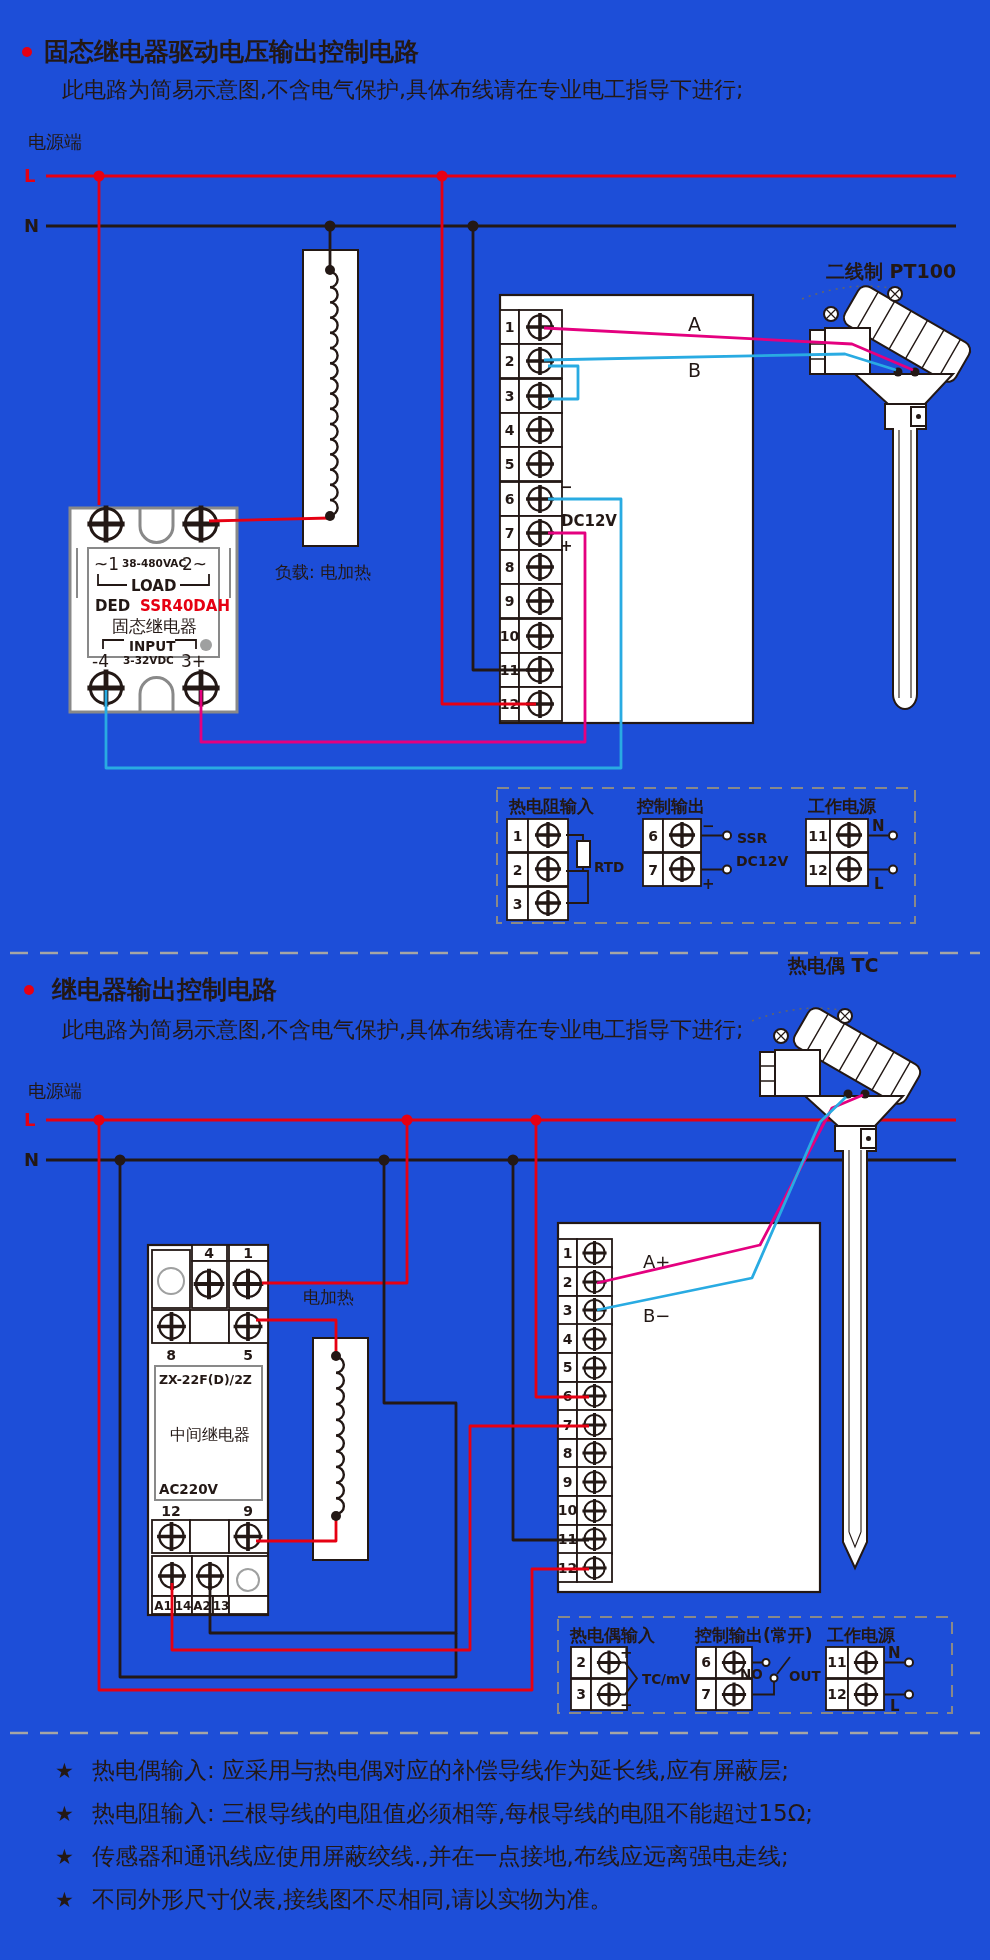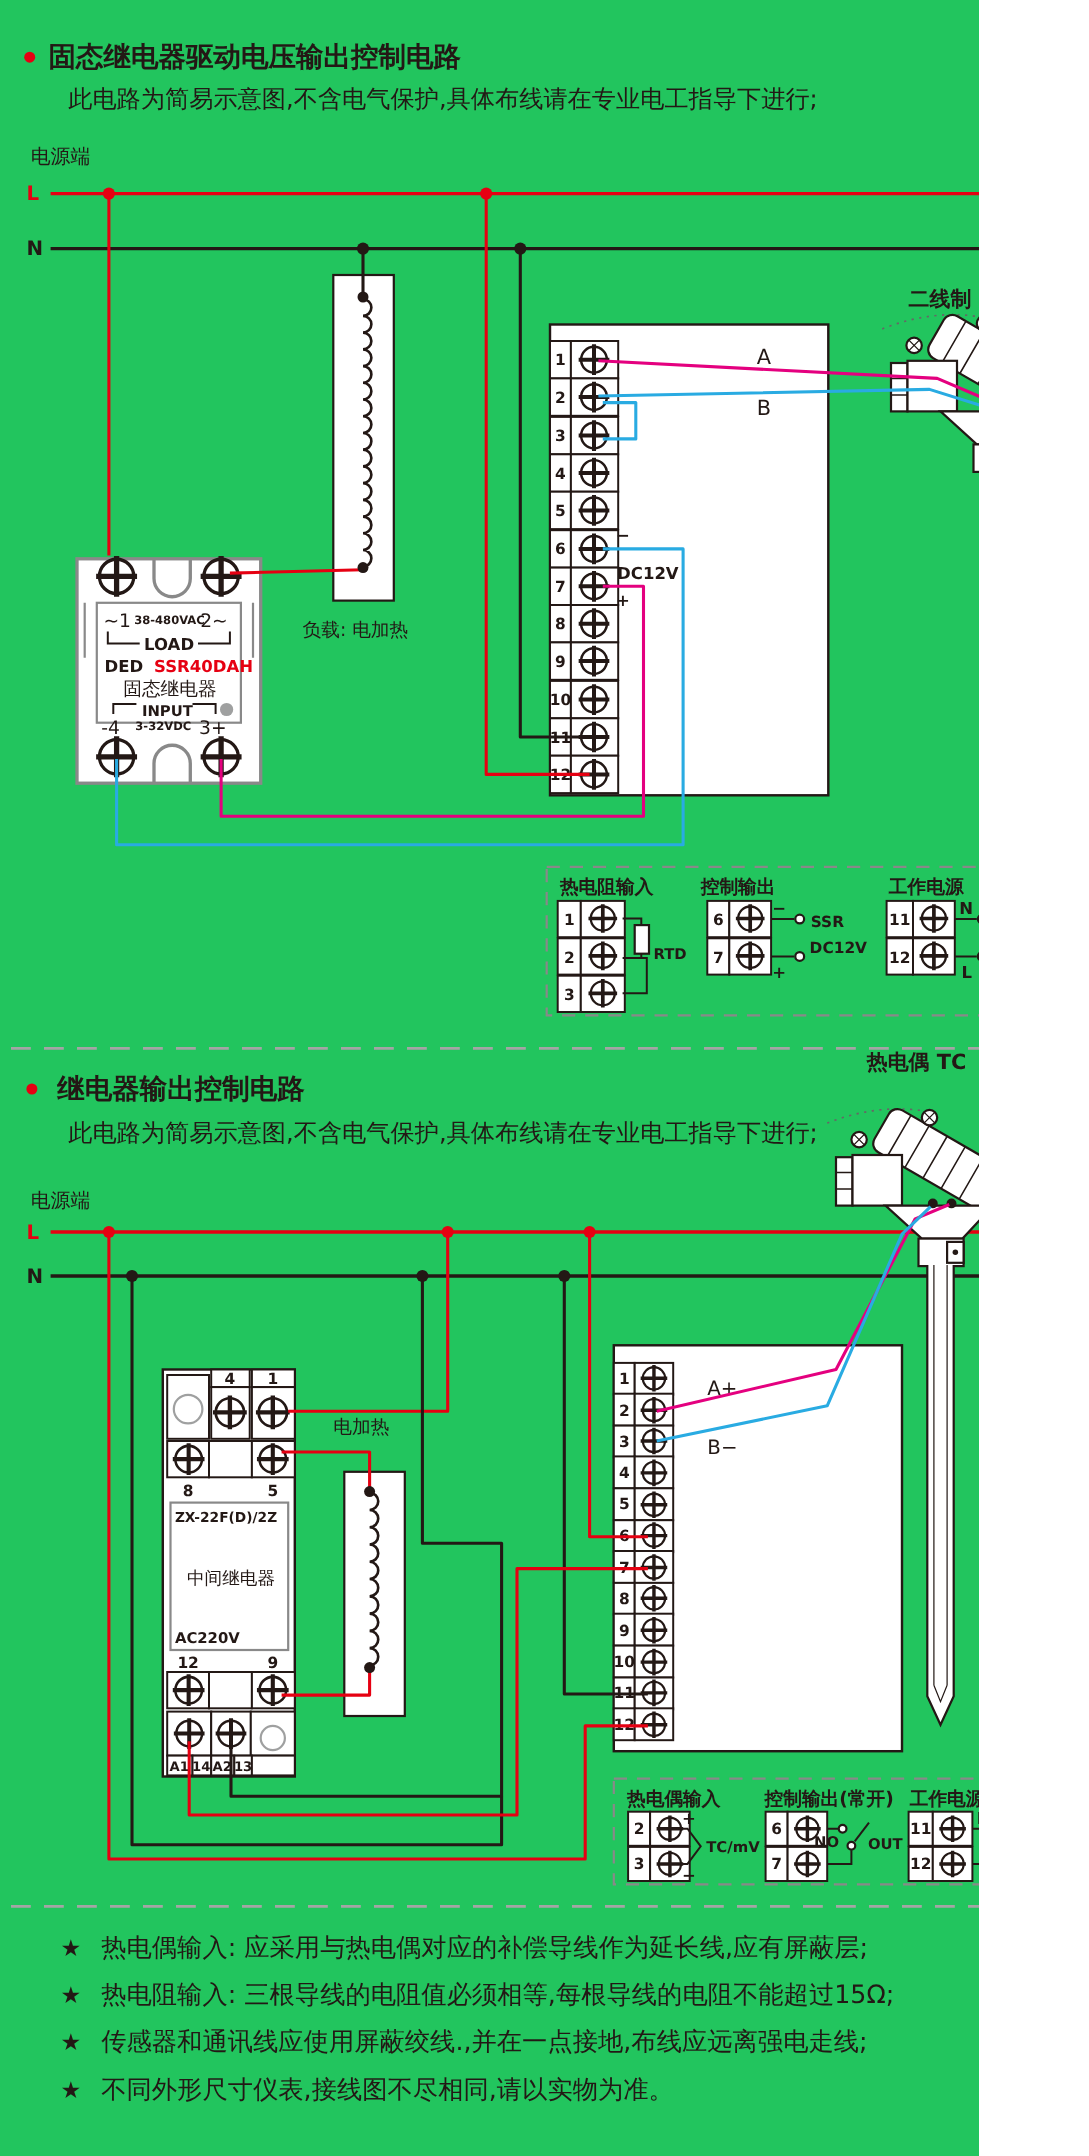--- a/index.html
+++ b/index.html
@@ -1,16 +1,16 @@
 <!DOCTYPE html>
 <html><head>
 <meta charset="utf-8">
 <style>
   html,body{margin:0;padding:0;background:#fff;}
-  #page{position:relative;width:890px;height:1960px;background:#22c55e;overflow:hidden;
+  #page{position:relative;width:990px;height:1960px;background:#1d4ed8;overflow:hidden;
         font-family:"DejaVu Sans","Liberation Sans",sans-serif;}
   #scene{position:absolute;left:0;top:0;}
   text{fill:#231815;font-family:"DejaVu Sans","Liberation Sans",sans-serif;}
   .t-title{font-size:25px;font-weight:bold;}
   .t-sub{font-size:22px;}
   .t-pw{font-size:18px;}
   .t-L{font-size:18px;font-weight:bold;fill:#e60012;}
   .t-N{font-size:18px;font-weight:bold;}
   .t-term{font-size:14px;font-weight:bold;text-anchor:middle;}
   .t-ab{font-size:19px;}

